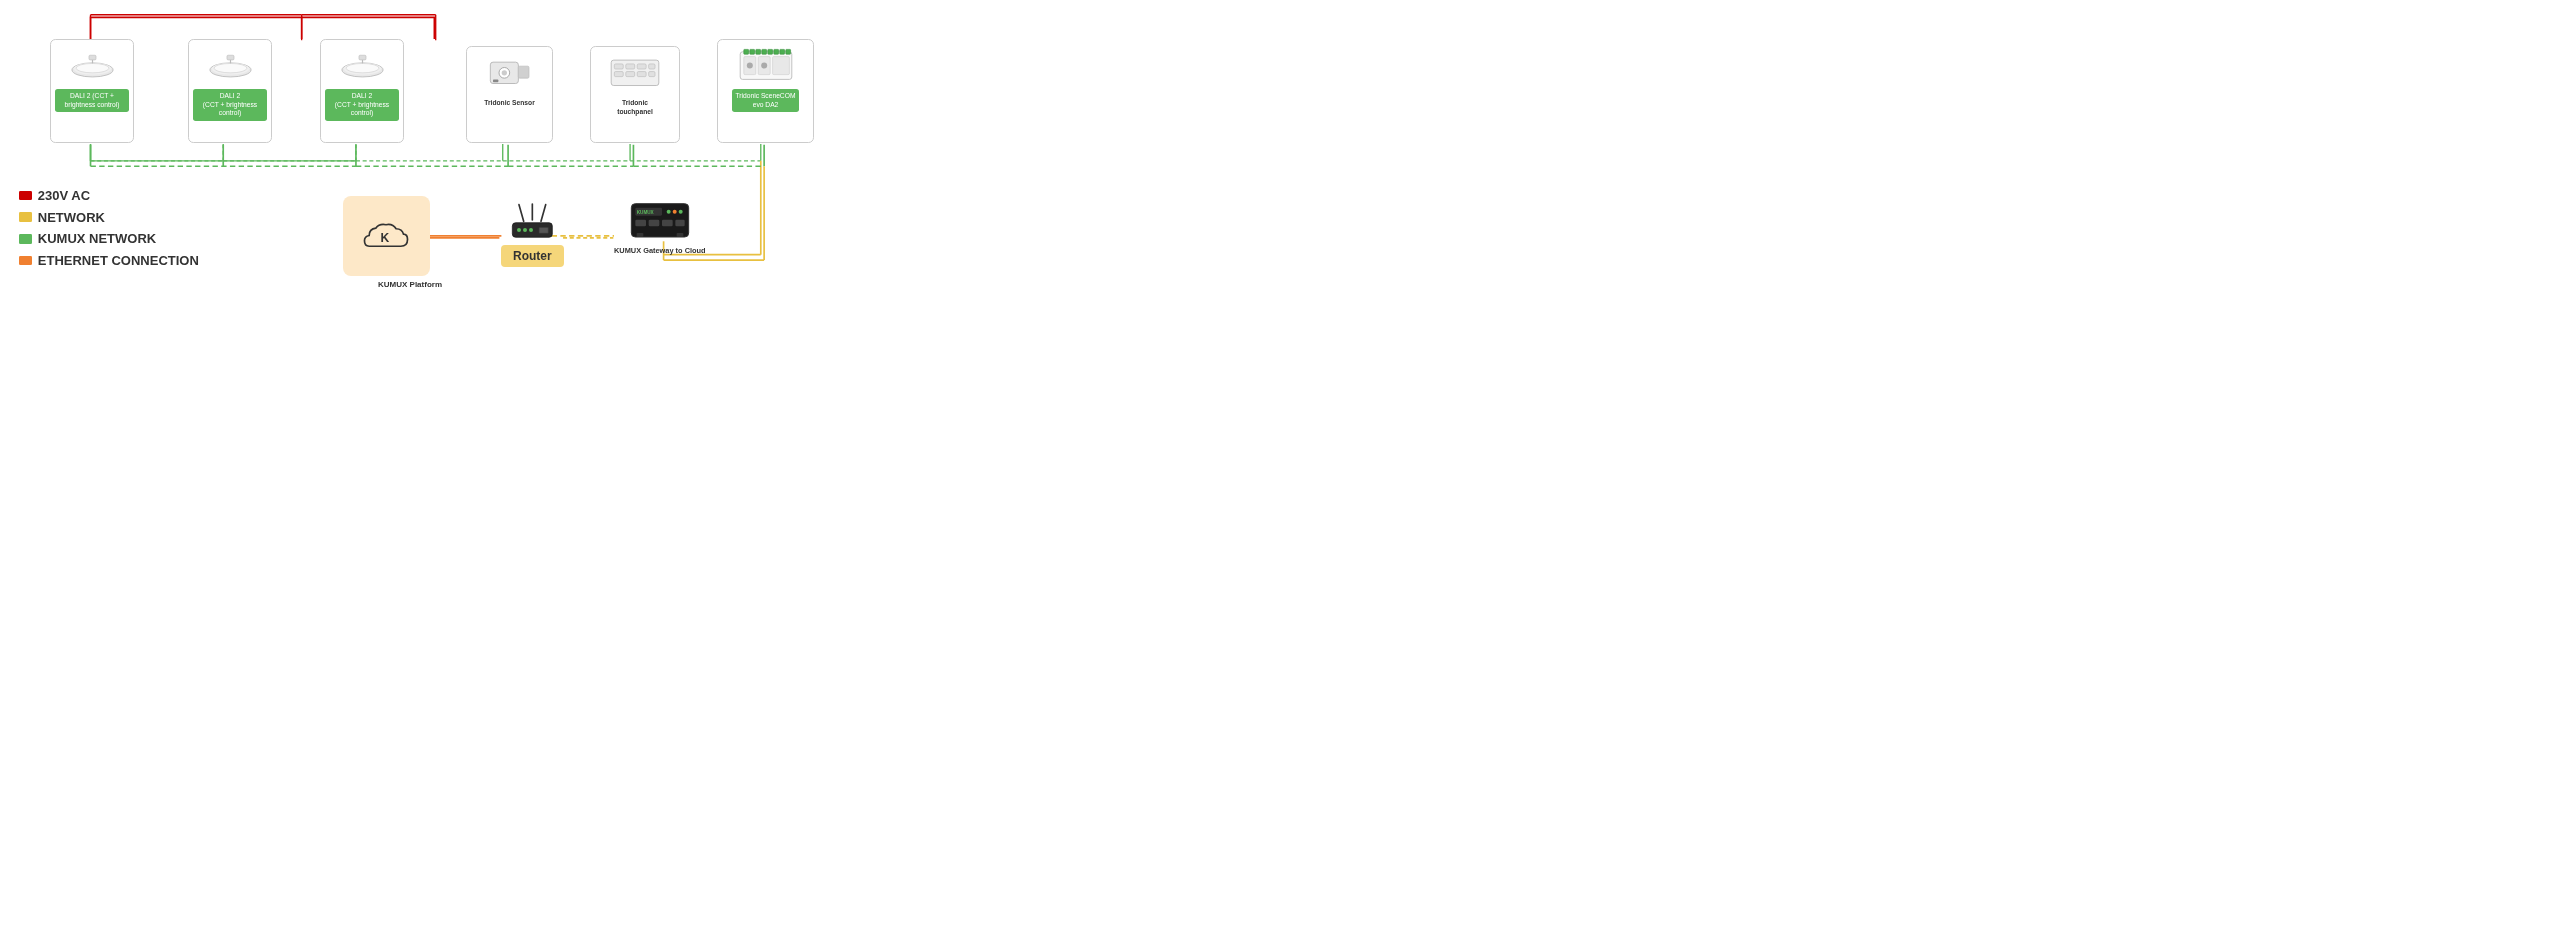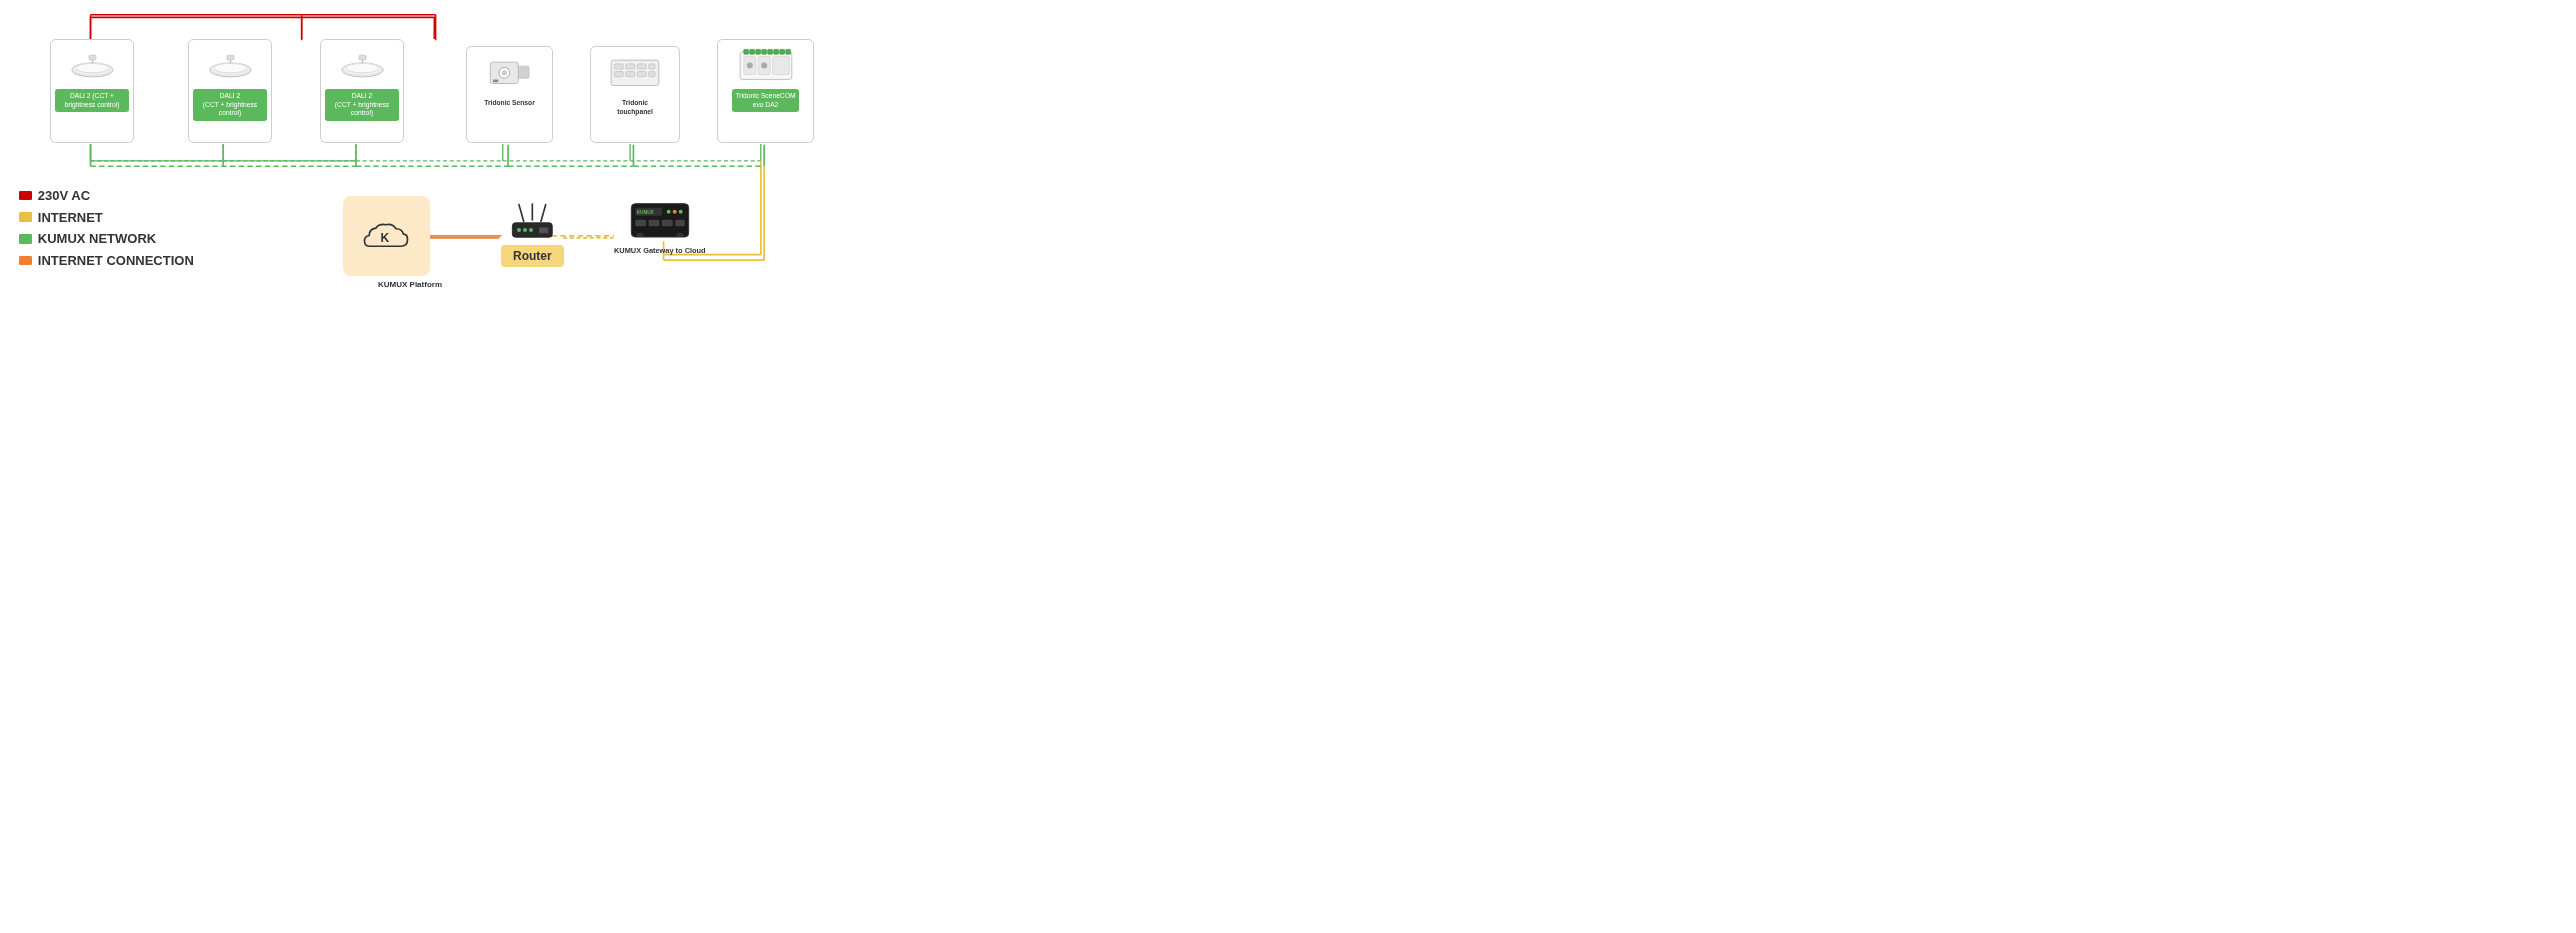--- a/index.html
+++ b/index.html
@@ -295,29 +295,29 @@
     <div class="device-label label-green">Tridonic SceneCOM<br>evo DA2</div>
   </div>
 
   <div class="legend">
     <div class="legend-item">
       <div class="legend-swatch" style="background:#cc0000;"></div>
       <span>230V AC</span>
     </div>
     <div class="legend-item">
       <div class="legend-swatch" style="background:#e8c040;"></div>
-      <span>INTERNET</span>
+      <span>NETWORK</span>
     </div>
     <div class="legend-item">
       <div class="legend-swatch" style="background:#5cb85c;"></div>
       <span>KUMUX NETWORK</span>
     </div>
     <div class="legend-item">
       <div class="legend-swatch" style="background:#f08030;"></div>
-      <span>INTERNET CONNECTION</span>
+      <span>ETHERNET CONNECTION</span>
     </div>
   </div>
 
   <div style="position:absolute; left:330px; top:196px; display:flex; flex-direction:column; align-items:center;">
     <div class="kumux-platform" style="position:relative;">
 
       <svg viewBox="0 0 80 55" width="54" height="37">
 
         <path d="M15,42 Q8,42 8,34 Q8,27 15,26 Q15,16 25,15 Q30,8 40,10 Q50,8 55,16 Q64,16 66,24 Q72,24 72,32 Q72,42 62,42 Z" fill="none" stroke="#333" stroke-width="2.5"></path>
 

